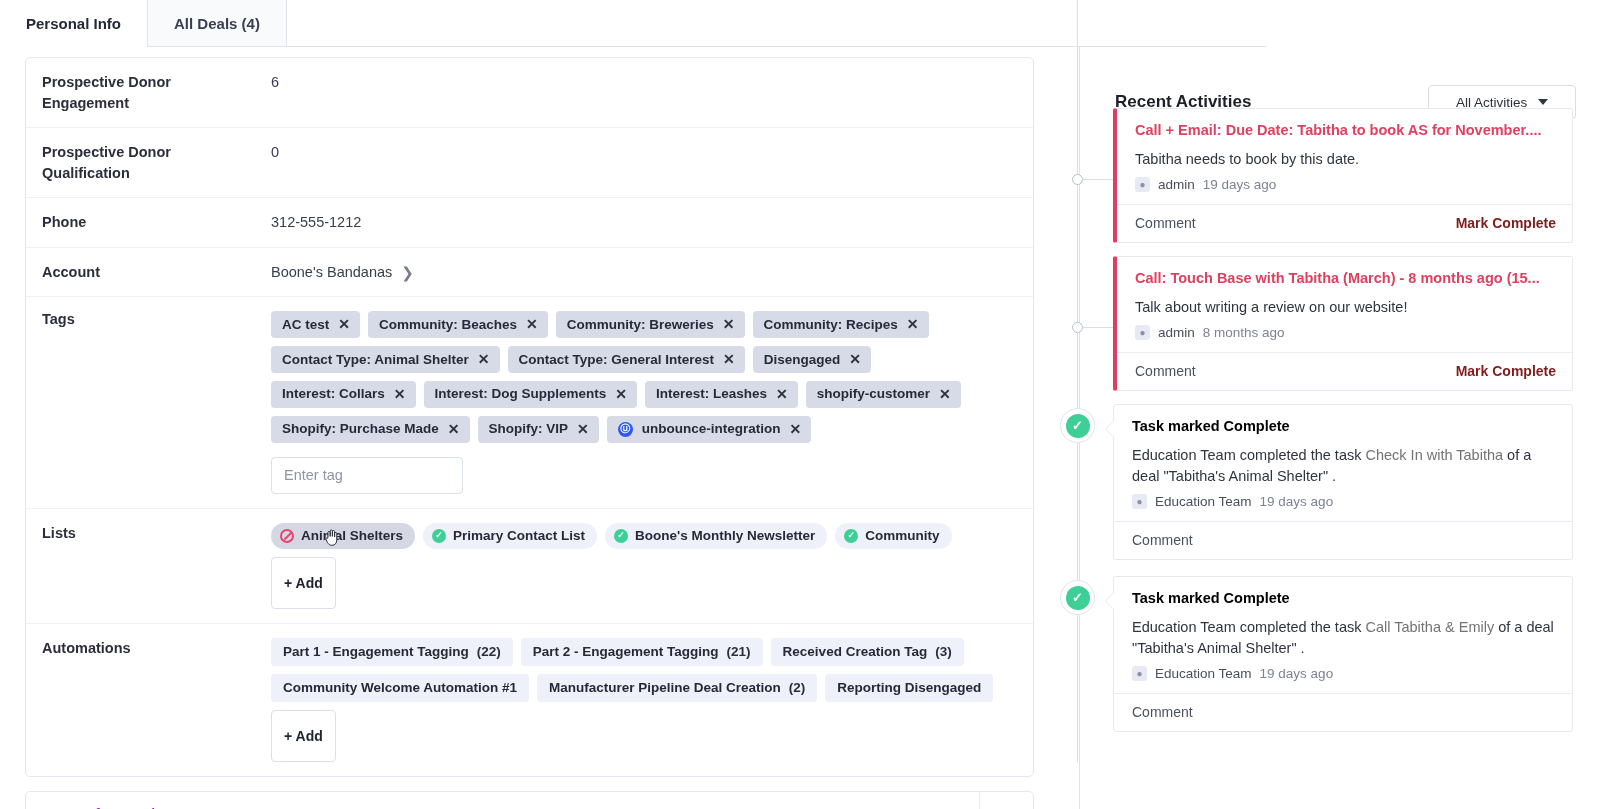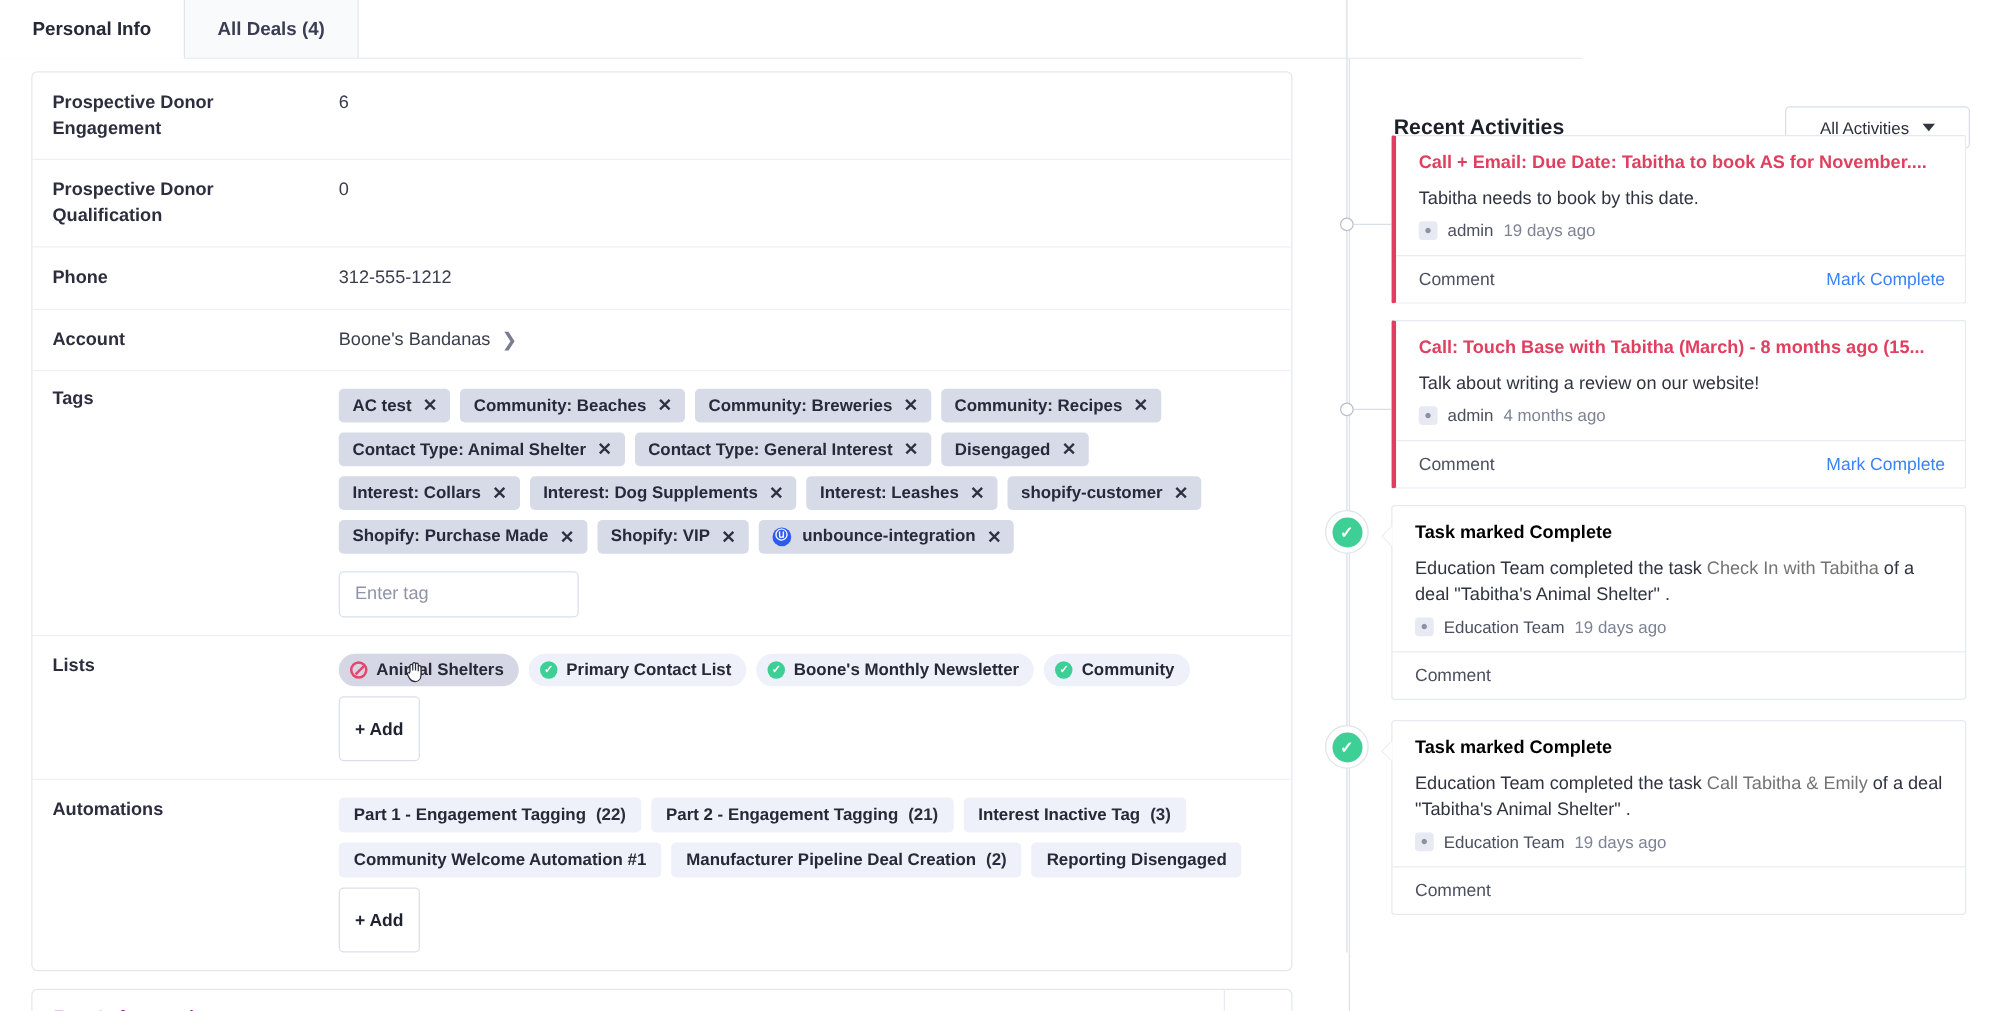--- a/index.html
+++ b/index.html
@@ -237,21 +237,21 @@
     display: inline-flex; align-items: center; justify-content: center;
     font-size: 10px; color: #8c91a3; flex: none;
   }
   .acard-meta .ago { color: #7d8295; }
   .acard-foot {
     border-top: 1px solid #e9ecf2;
     display: flex; align-items: center; justify-content: space-between;
     padding: 10px 16px 11px 18px;
   }
   .comment-lbl { font-size: 14px; color: #4c505f; cursor: pointer; }
-  .mark-complete { font-size: 14px; font-weight: normal; color: #3b82f6; cursor: pointer; }
+  .mark-complete { font-size: 14px; font-weight: bold; color: #7f1d1d; cursor: pointer; }
   .notch {
     position: absolute; left: -8px; top: 16px;
     width: 0; height: 0;
     border-top: 8px solid transparent; border-bottom: 8px solid transparent;
     border-right: 8px solid #fff;
     filter: drop-shadow(-1px 0 0 #e6e9f0);
   }
 </style>
 </head>
 <body>
@@ -394,21 +394,21 @@
           <div class="chips" id="auto-chips">
               <span class="autochip">
                 <span>Part 1 - Engagement Tagging</span>
                 <span class="cnt">(22)</span>
               </span>
               <span class="autochip">
                 <span>Part 2 - Engagement Tagging</span>
                 <span class="cnt">(21)</span>
               </span>
               <span class="autochip">
-                <span>Interest Inactive Tag</span>
+                <span>Received Creation Tag</span>
                 <span class="cnt">(3)</span>
               </span>
               <span class="autochip">
                 <span>Community Welcome Automation #1</span>
               </span>
               <span class="autochip">
                 <span>Manufacturer Pipeline Deal Creation</span>
                 <span class="cnt">(2)</span>
               </span>
               <span class="autochip">
@@ -480,21 +480,21 @@
           <span class="mark-complete">Mark Complete</span>
         </div>
       </div>
       <div class="acard task" style="top: 256px;">
         <div class="acard-body">
           <div class="acard-title-red">Call: Touch Base with Tabitha (March) - 8 months ago (15...</div>
           <div class="acard-desc">Talk about writing a review on our website!</div>
           <div class="acard-meta">
             <span class="avatar-ico">●</span>
             <span>admin</span>
-            <span class="ago">4 months ago</span>
+            <span class="ago">8 months ago</span>
           </div>
         </div>
         <div class="acard-foot">
           <span class="comment-lbl">Comment</span>
           <span class="mark-complete">Mark Complete</span>
         </div>
       </div>
       <div class="acard" style="top: 404px;">
         <div class="notch"></div>
         <div class="acard-body">

